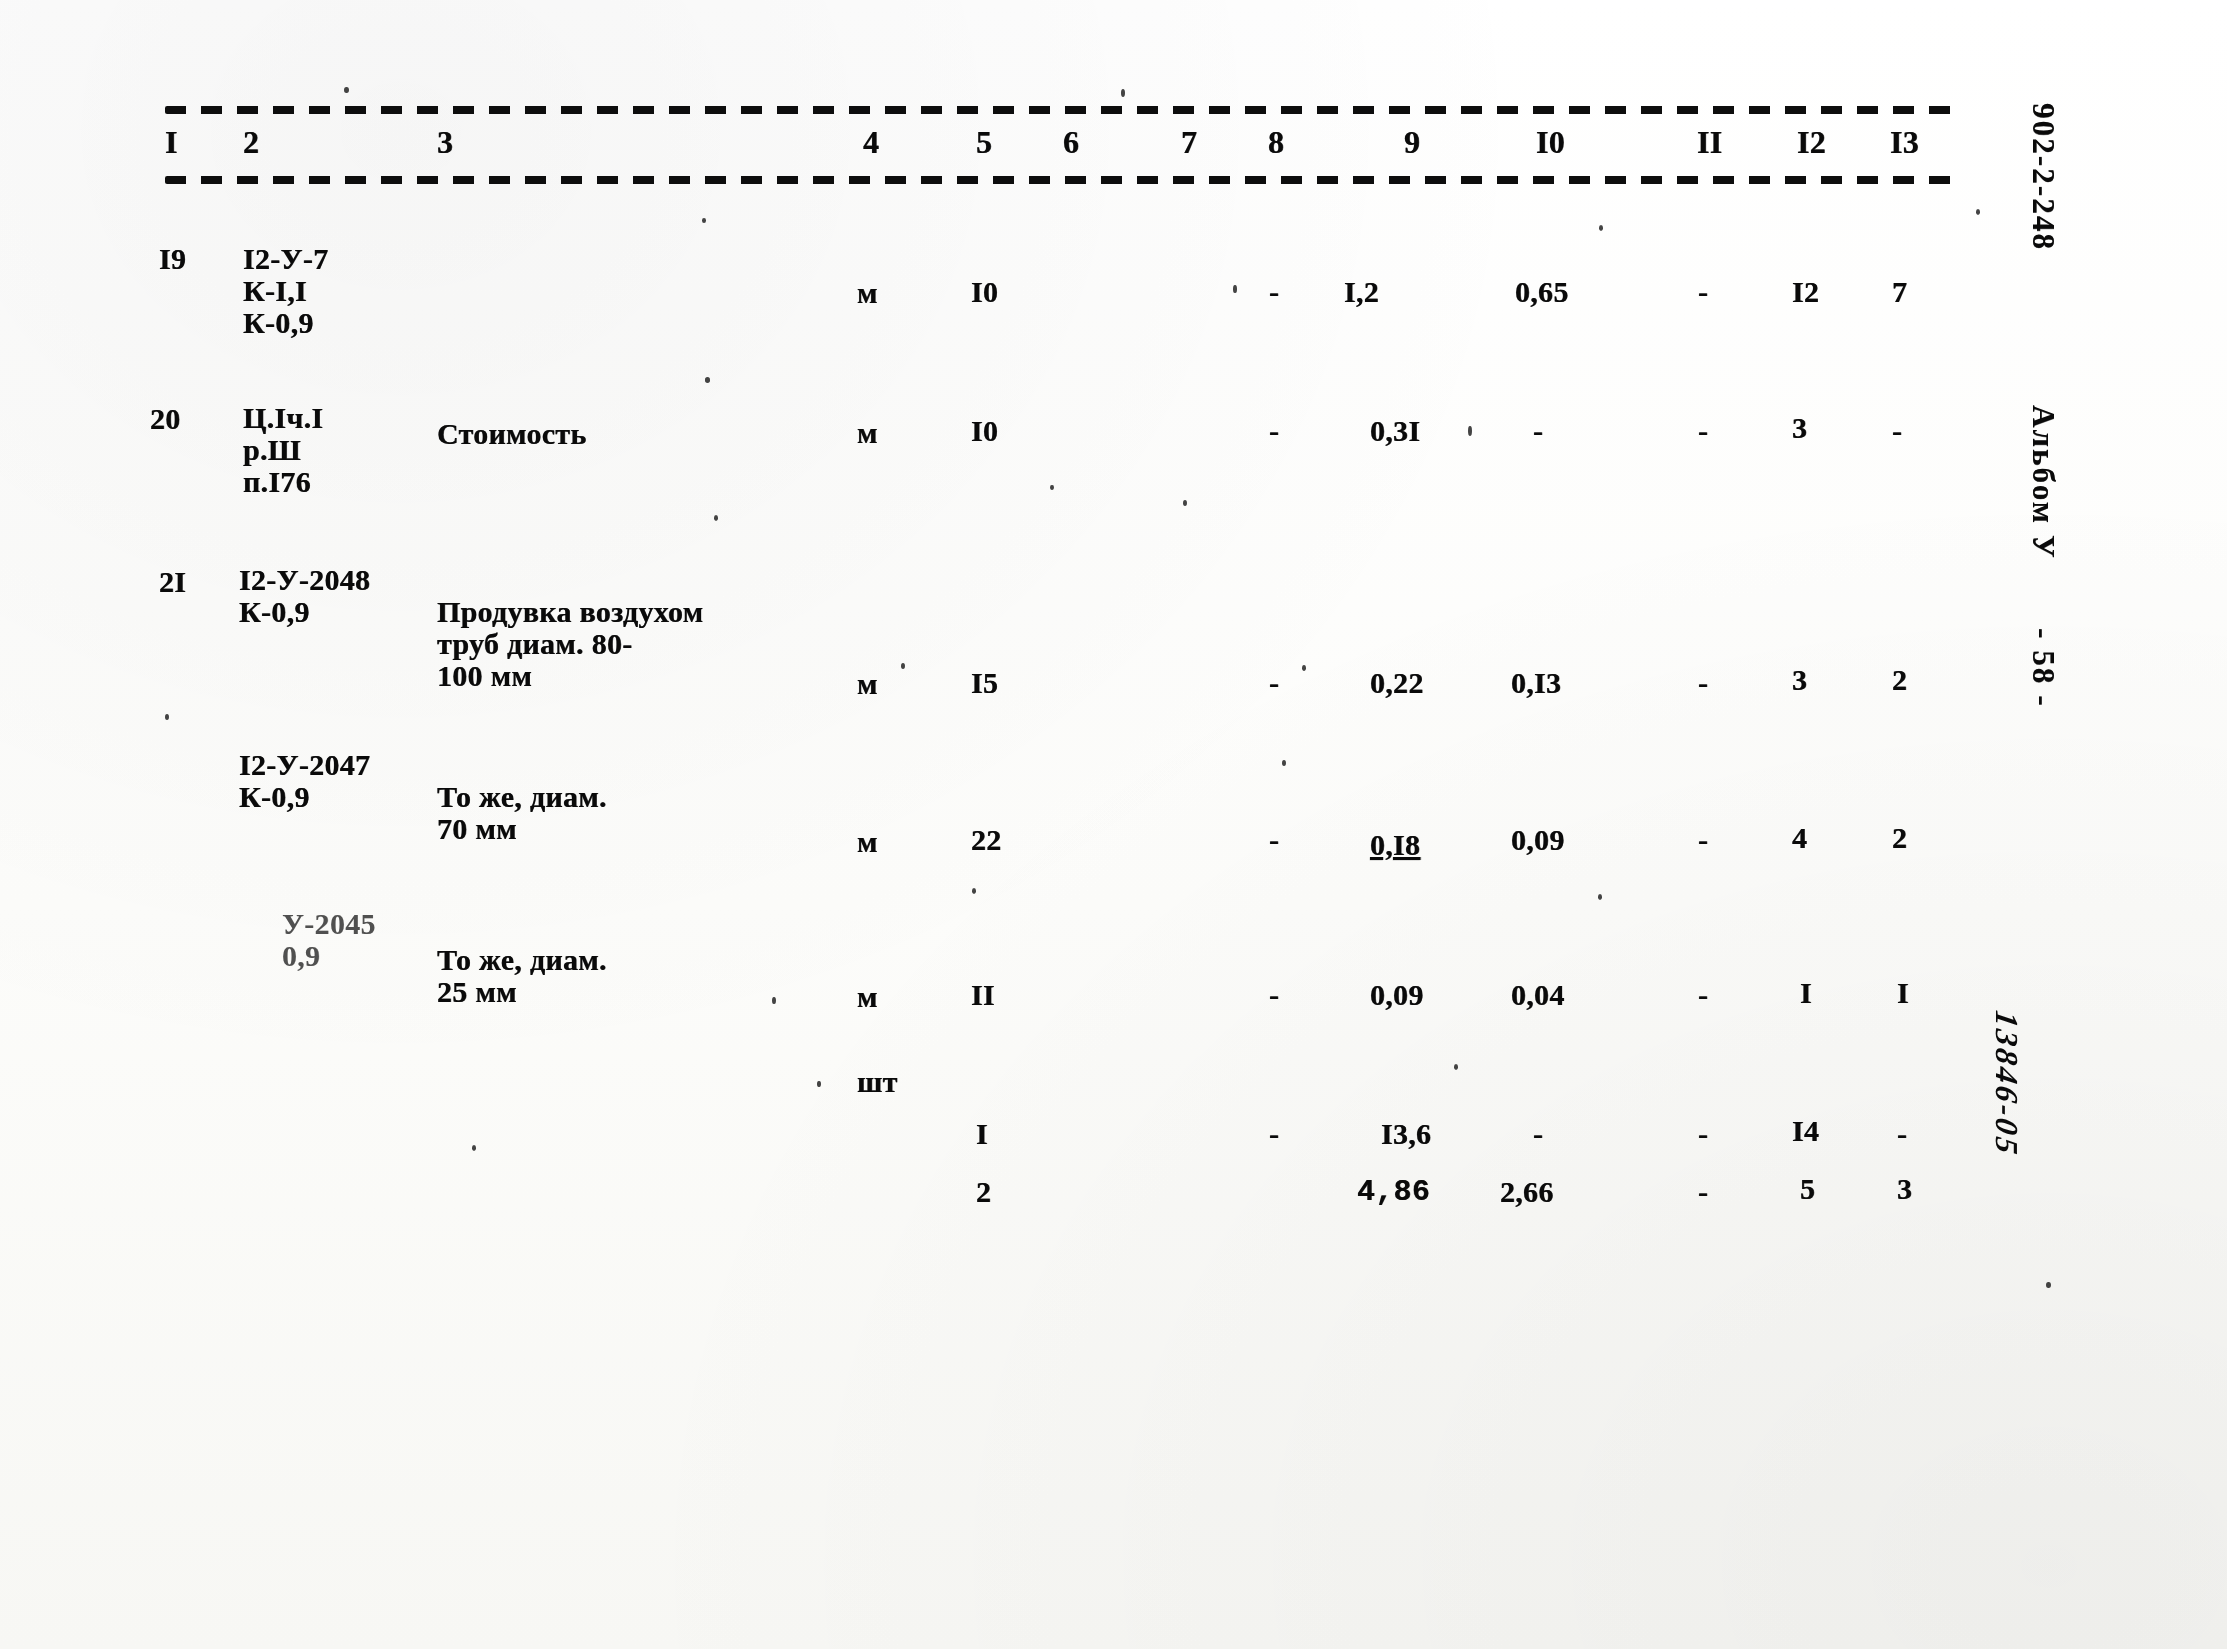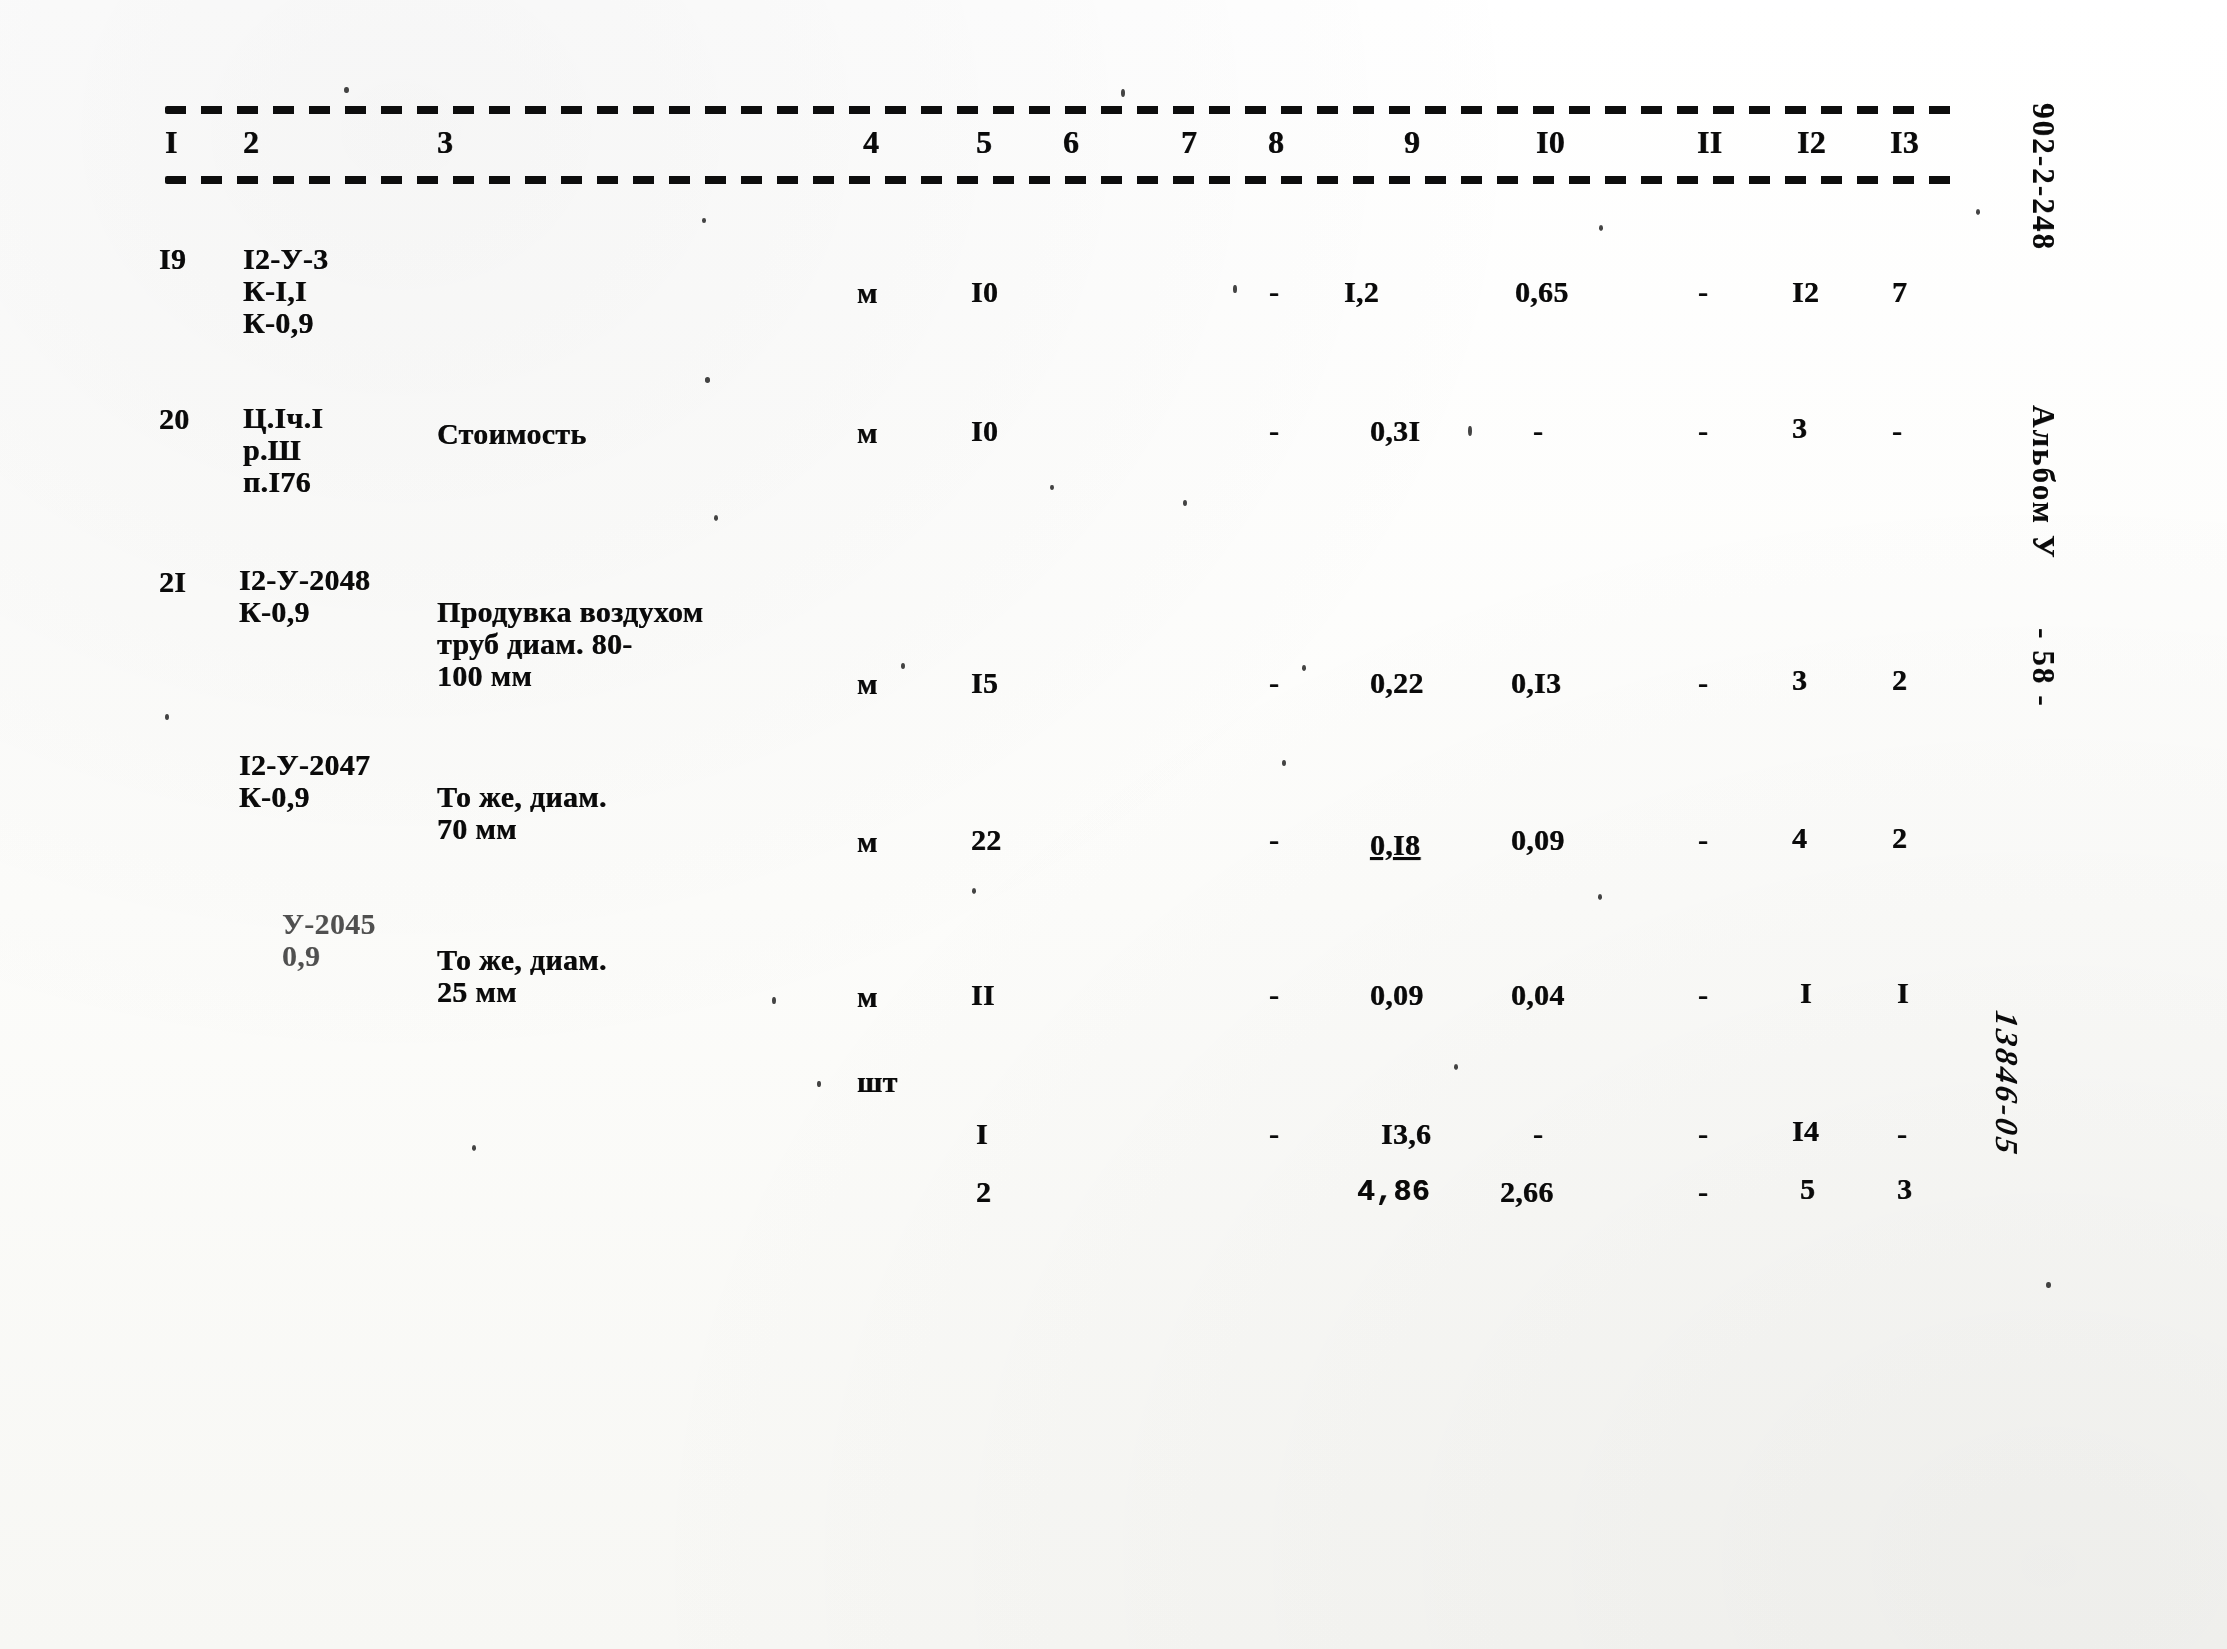--- a/index.html
+++ b/index.html
@@ -131,33 +131,33 @@
   <div class="txt colnum" style="left:1268px; top:126px;">8</div>
   <div class="txt colnum" style="left:1404px; top:126px;">9</div>
   <div class="txt colnum" style="left:1536px; top:126px;">I0</div>
   <div class="txt colnum" style="left:1697px; top:126px;">II</div>
   <div class="txt colnum" style="left:1797px; top:126px;">I2</div>
   <div class="txt colnum" style="left:1890px; top:126px;">I3</div>
 
   <div class="dash-rule" style="left:165px; top:176px; width:1795px;"></div>
 
   <div class="txt cell" style="left:159px; top:244px;">I9</div>
-  <div class="txt cell code-block" style="left:243px; top:243px;">I2-У-3
+  <div class="txt cell code-block" style="left:243px; top:243px;">I2-У-7
 К-I,I
 К-0,9</div>
   <div class="txt cell" style="left:857px; top:278px;">м</div>
   <div class="txt cell" style="left:971px; top:277px;">I0</div>
   <div class="txt cell" style="left:1269px; top:277px;">-</div>
   <div class="txt cell" style="left:1344px; top:277px;">I,2</div>
   <div class="txt cell" style="left:1515px; top:277px;">0,65</div>
   <div class="txt cell" style="left:1698px; top:277px;">-</div>
   <div class="txt cell" style="left:1792px; top:277px;">I2</div>
   <div class="txt cell" style="left:1892px; top:277px;">7</div>
 
-  <div class="txt cell" style="left:159px; top:404px;">20</div>
+  <div class="txt cell" style="left:150px; top:404px;">20</div>
   <div class="txt cell code-block" style="left:243px; top:402px;">Ц.Iч.I
 р.Ш
 п.I76</div>
   <div class="txt cell desc" style="left:437px; top:418px;">Стоимость</div>
   <div class="txt cell" style="left:857px; top:418px;">м</div>
   <div class="txt cell" style="left:971px; top:416px;">I0</div>
   <div class="txt cell" style="left:1269px; top:416px;">-</div>
   <div class="txt cell" style="left:1370px; top:416px;">0,3I</div>
   <div class="txt cell" style="left:1533px; top:416px;">-</div>
   <div class="txt cell" style="left:1698px; top:416px;">-</div>

